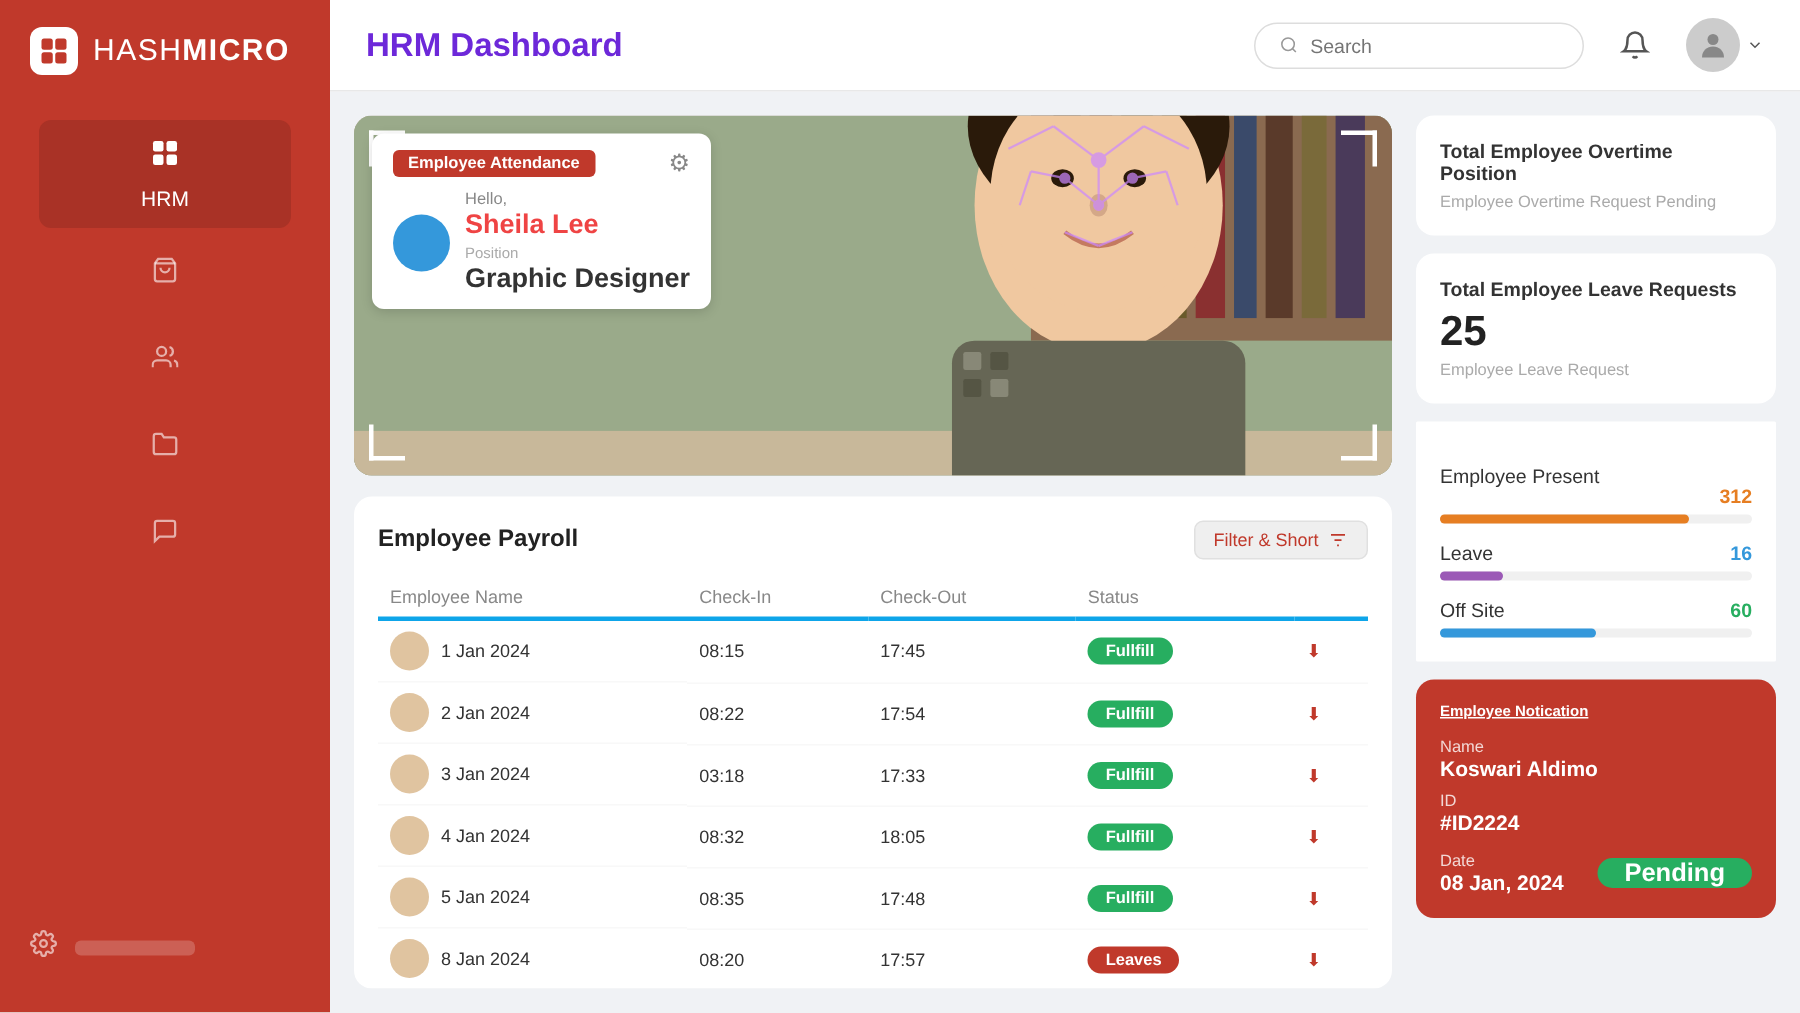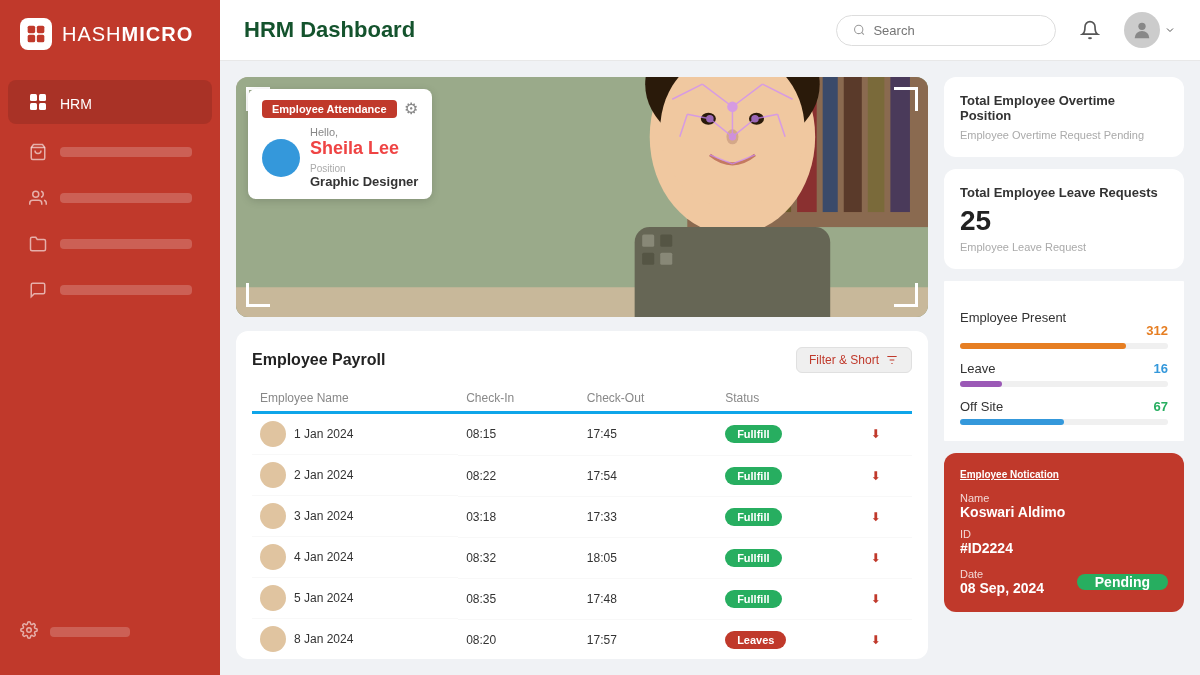--- a/index.html
+++ b/index.html
@@ -7,35 +7,35 @@
 
     
     .sidebar { width: 220px; background: #c0392b; min-height: 675px; display: flex; flex-direction: column; padding: 0; flex-shrink: 0; }
     .sidebar-logo { display: flex; align-items: center; gap: 10px; padding: 18px 20px; }
     .sidebar-logo-icon { background: white; border-radius: 8px; width: 32px; height: 32px; display: flex; align-items: center; justify-content: center; }
     .sidebar-logo-icon svg { width: 20px; height: 20px; }
     .sidebar-logo-text { color: white; font-size: 20px; font-weight: 800; letter-spacing: 1px; }
     .sidebar-logo-text span { font-weight: 400; }
 
     .sidebar-nav { flex: 1; padding: 10px 0; }
-    .sidebar-item { display: flex; align-items: center; gap: 12px; padding: 12px 20px; cursor: pointer; border-radius: 8px; margin: 2px 8px; }
+    .sidebar-item { display: flex; align-items: center; gap: 12px; padding: 12px 20px; cursor: pointer; border-radius: 8px; margin: 2px 26px; flex-direction: column; }
     .sidebar-item.active { background: #a93226; }
     .sidebar-item-icon { width: 20px; height: 20px; display: flex; align-items: center; justify-content: center; }
     .sidebar-item-label { color: #f5b5b5; font-size: 14px; font-weight: 500; height: 12px; background: rgba(255,255,255,0.2); border-radius: 4px; flex: 1; }
     .sidebar-item.active .sidebar-item-label { color: white; }
 
     .sidebar-bottom { padding: 10px 0 20px 0; }
     .sidebar-settings { display: flex; align-items: center; gap: 12px; padding: 12px 20px; cursor: pointer; }
 
     
     .main { flex: 1; display: flex; flex-direction: column; overflow: hidden; }
 
     
     .header { background: white; padding: 12px 24px; display: flex; align-items: center; justify-content: space-between; border-bottom: 1px solid #e8e8e8; }
-    .header-title { font-size: 22px; font-weight: 700; color: #14532d; }
+    .header-title { font-size: 22px; font-weight: 700; color: #6d28d9; }
     .header-right { display: flex; align-items: center; gap: 16px; }
     .search-box { display: flex; align-items: center; gap: 8px; border: 1px solid #ddd; border-radius: 20px; padding: 7px 16px; width: 220px; background: white; }
     .search-box input { border: none; outline: none; font-size: 14px; color: #888; width: 100%; }
     .notification-icon { width: 36px; height: 36px; display: flex; align-items: center; justify-content: center; cursor: pointer; }
     .avatar { width: 36px; height: 36px; border-radius: 50%; background: #ccc; overflow: hidden; display: flex; align-items: center; justify-content: center; cursor: pointer; }
     .avatar-dropdown { display: flex; align-items: center; gap: 4px; cursor: pointer; }
 
     
     .content { display: flex; gap: 16px; padding: 16px; flex: 1; overflow: hidden; }
 
@@ -50,21 +50,21 @@
     .corner-bl { bottom: 10px; left: 10px; border-bottom: 3px solid white; border-left: 3px solid white; }
     .corner-br { bottom: 10px; right: 10px; border-bottom: 3px solid white; border-right: 3px solid white; }
 
     .attendance-card { position: absolute; top: 12px; left: 12px; background: white; border-radius: 8px; padding: 10px 14px; min-width: 180px; box-shadow: 0 2px 8px rgba(0,0,0,0.15); }
     .attendance-card-header { display: flex; align-items: center; justify-content: space-between; margin-bottom: 6px; text-align: right; }
     .attendance-badge { background: #c0392b; color: white; font-size: 11px; font-weight: 600; padding: 3px 10px; border-radius: 4px; }
     .attendance-gear { color: #888; cursor: pointer; }
     .attendance-hello { font-size: 11px; color: #888; }
     .attendance-name { font-size: 18px; font-weight: 700; color: #ef4444; }
     .attendance-position-label { font-size: 10px; color: #aaa; margin-top: 4px; }
-    .attendance-position { font-size: 13px; font-weight: 600; color: #333; }
+    .attendance-position { font-size: 18px; font-weight: 600; color: #333; }
 
     
     .payroll-card { background: white; border-radius: 12px; padding: 16px; flex: 1; overflow: hidden; display: flex; flex-direction: column; }
     .payroll-header { display: flex; align-items: center; justify-content: space-between; margin-bottom: 12px; }
     .payroll-title { font-size: 16px; font-weight: 700; color: #222; }
     .filter-btn { display: flex; align-items: center; gap: 6px; border: 1px solid #e0e0e0; border-radius: 6px; padding: 5px 12px; font-size: 12px; color: #c0392b; cursor: pointer; font-weight: 500; }
 
     .payroll-table { width: 100%; border-collapse: collapse; font-size: 12px; }
     .payroll-table th { text-align: left; color: #888; font-weight: 500; padding: 6px 8px; border-bottom: 3px solid #0ea5e9; }
     .payroll-table td { padding: 7px 8px; color: #333; border-bottom: 1px solid #f8f8f8; vertical-align: middle; }
@@ -100,21 +100,21 @@
     .progress-leave { background: #9b59b6; width: 20%; }
     .progress-offsite { background: #3498db; width: 50%; }
 
     
     .notif-card { background: #c0392b; border-radius: 12px; padding: 16px; color: white; }
     .notif-title { font-size: 10px; font-weight: 700; margin-bottom: 12px; text-decoration: underline; }
     .notif-grid { display: grid; grid-template-columns: 1fr; gap: 8px 12px; margin-bottom: 12px; }
     .notif-field-label { font-size: 11px; opacity: 0.8; }
     .notif-field-value { font-size: 14px; font-weight: 600; }
     .notif-footer { display: flex; align-items: center; justify-content: space-between; }
-    .pending-btn { background: #27ae60; color: white; border: none; border-radius: 20px; padding: 0 18px; font-size: 14px; font-weight: 600; cursor: pointer; }
+    .pending-btn { background: #27ae60; color: white; border: none; border-radius: 20px; padding: 0 18px; font-size: 17px; font-weight: 600; cursor: pointer; }
 
     
     .bg-person { position: absolute; top: 0; right: 0; bottom: 0; left: 0; background: linear-gradient(160deg, #c4b5a0 0%, #a09080 30%, #8a9870 60%, #b0a888 100%); }
   </style>
 </head>
 <body>
 
 <div class="sidebar">
   <div class="sidebar-logo">
     <div class="sidebar-logo-icon">
@@ -474,21 +474,21 @@
             <span class="att-row-label">Leave</span>
             <span class="att-row-value att-leave-val">16</span>
           </div>
           <div class="progress-bar">
             <div class="progress-fill progress-leave"></div>
           </div>
         </div>
         <div class="att-row">
           <div class="att-row-header">
             <span class="att-row-label">Off Site</span>
-            <span class="att-row-value att-offsite-val">67</span>
+            <span class="att-row-value att-offsite-val">60</span>
           </div>
           <div class="progress-bar">
             <div class="progress-fill progress-offsite"></div>
           </div>
         </div>
       </div>
 
       <div class="notif-card">
         <div class="notif-title">Employee Notication</div>
         <div class="notif-grid">
@@ -497,20 +497,20 @@
             <div class="notif-field-value">Koswari Aldimo</div>
           </div>
           <div>
             <div class="notif-field-label">ID</div>
             <div class="notif-field-value">#ID2224</div>
           </div>
         </div>
         <div class="notif-footer">
           <div>
             <div class="notif-field-label">Date</div>
-            <div class="notif-field-value">08 Sep, 2024</div>
+            <div class="notif-field-value">08 Jan, 2024</div>
           </div>
           <button class="pending-btn">Pending</button>
         </div>
       </div>
     </div>
   </div>
 </div>
 
 </body></html>

